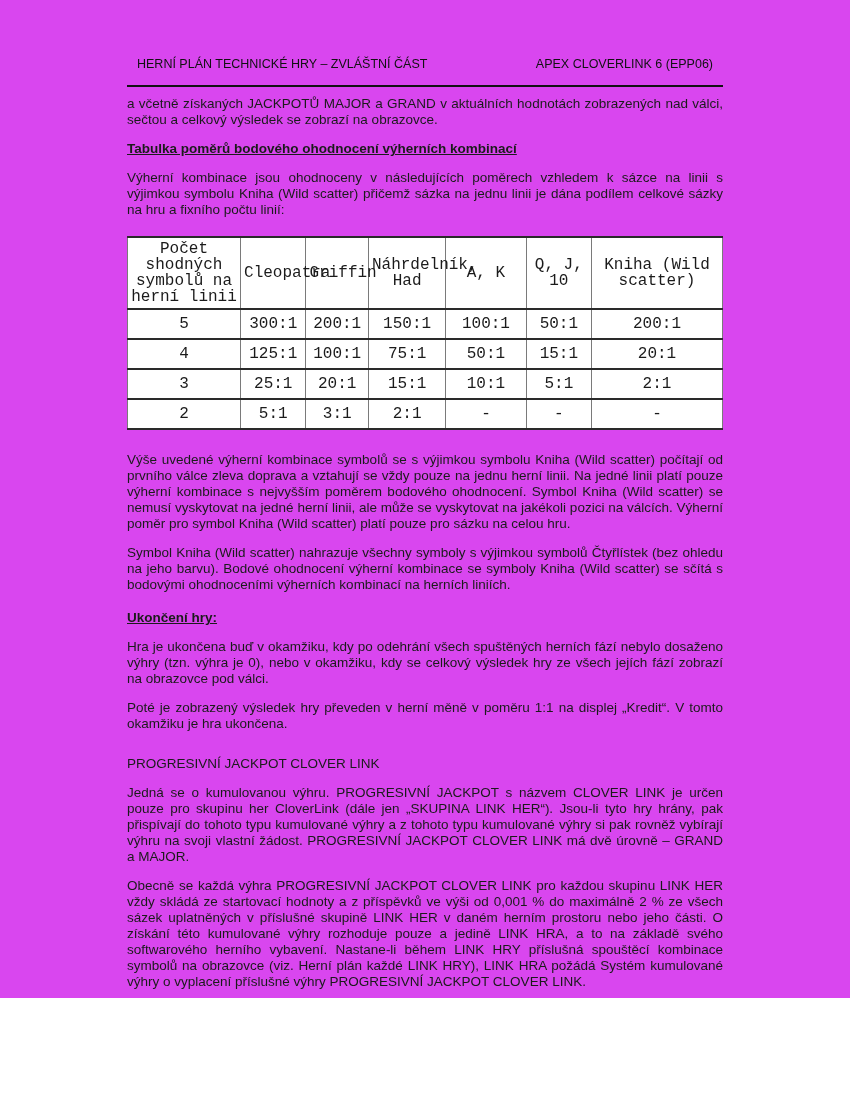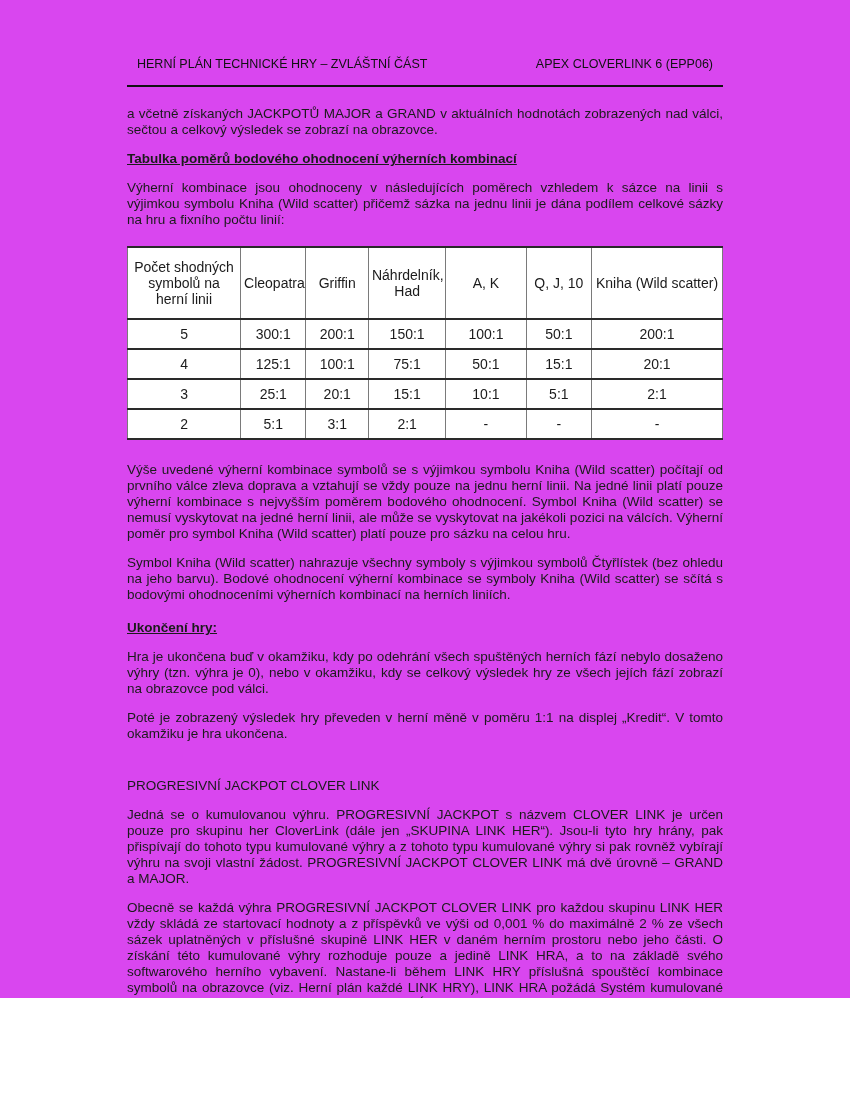--- a/index.html
+++ b/index.html
@@ -28,43 +28,44 @@
     font-size: 12.5px;
     line-height: 14px;
     color: #111;
   }
   .header-rule {
     margin-top: 14px;
     border-bottom: 2px solid #111;
     height: 0;
   }
   .content {
-    padding-top: 19px;
+    padding-top: 9px;
     font-size: 13.5px;
     line-height: 16px;
   }
   .content p {
     margin: 0 0 13px 0;
     text-align: justify;
   }
   p.bold-heading {
     font-weight: bold;
     text-align: left !important;
     text-decoration: underline;
   }
   p.space-above-lg { margin-top: 17px; }
-  p.space-above-md { margin-top: 36px; }
+  p.space-above-md { margin-top: 24px; }
   p.plain-heading { text-align: left !important; }
 
   table.payout {
     width: 100%;
     table-layout: fixed;
     border-collapse: collapse;
     margin: 18px 0 22px 0;
-    font-size: 14px;
+    font-size: 16px;
+    font-family: Liberation Mono, monospace;
   }
   table.payout th,
   table.payout td {
     border-left: 1.5px solid #7a7a7a;
     border-right: 1.5px solid #7a7a7a;
     border-top: 2px solid #2a2a2a;
     border-bottom: 2px solid #2a2a2a;
     text-align: center;
     vertical-align: middle;
     font-weight: normal;

